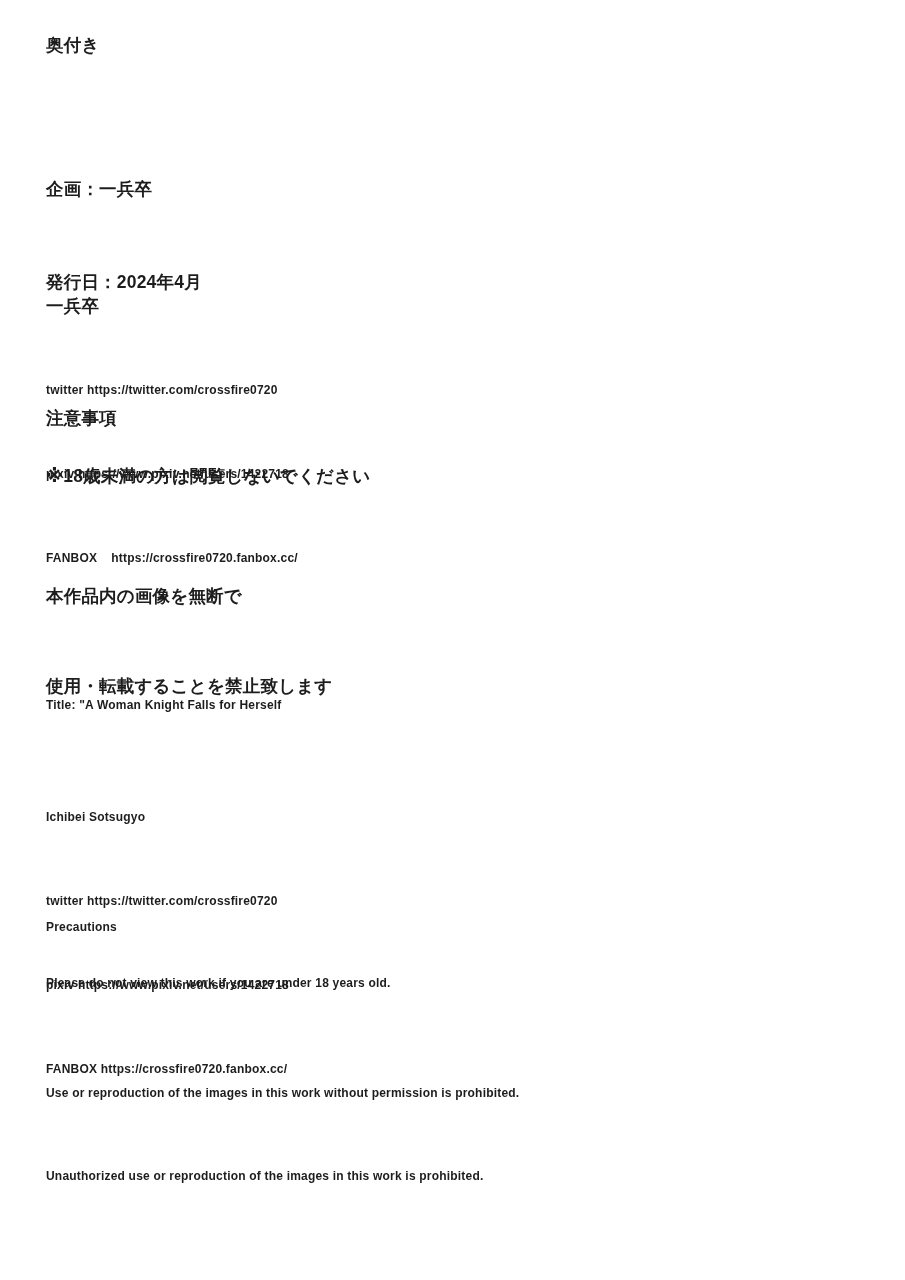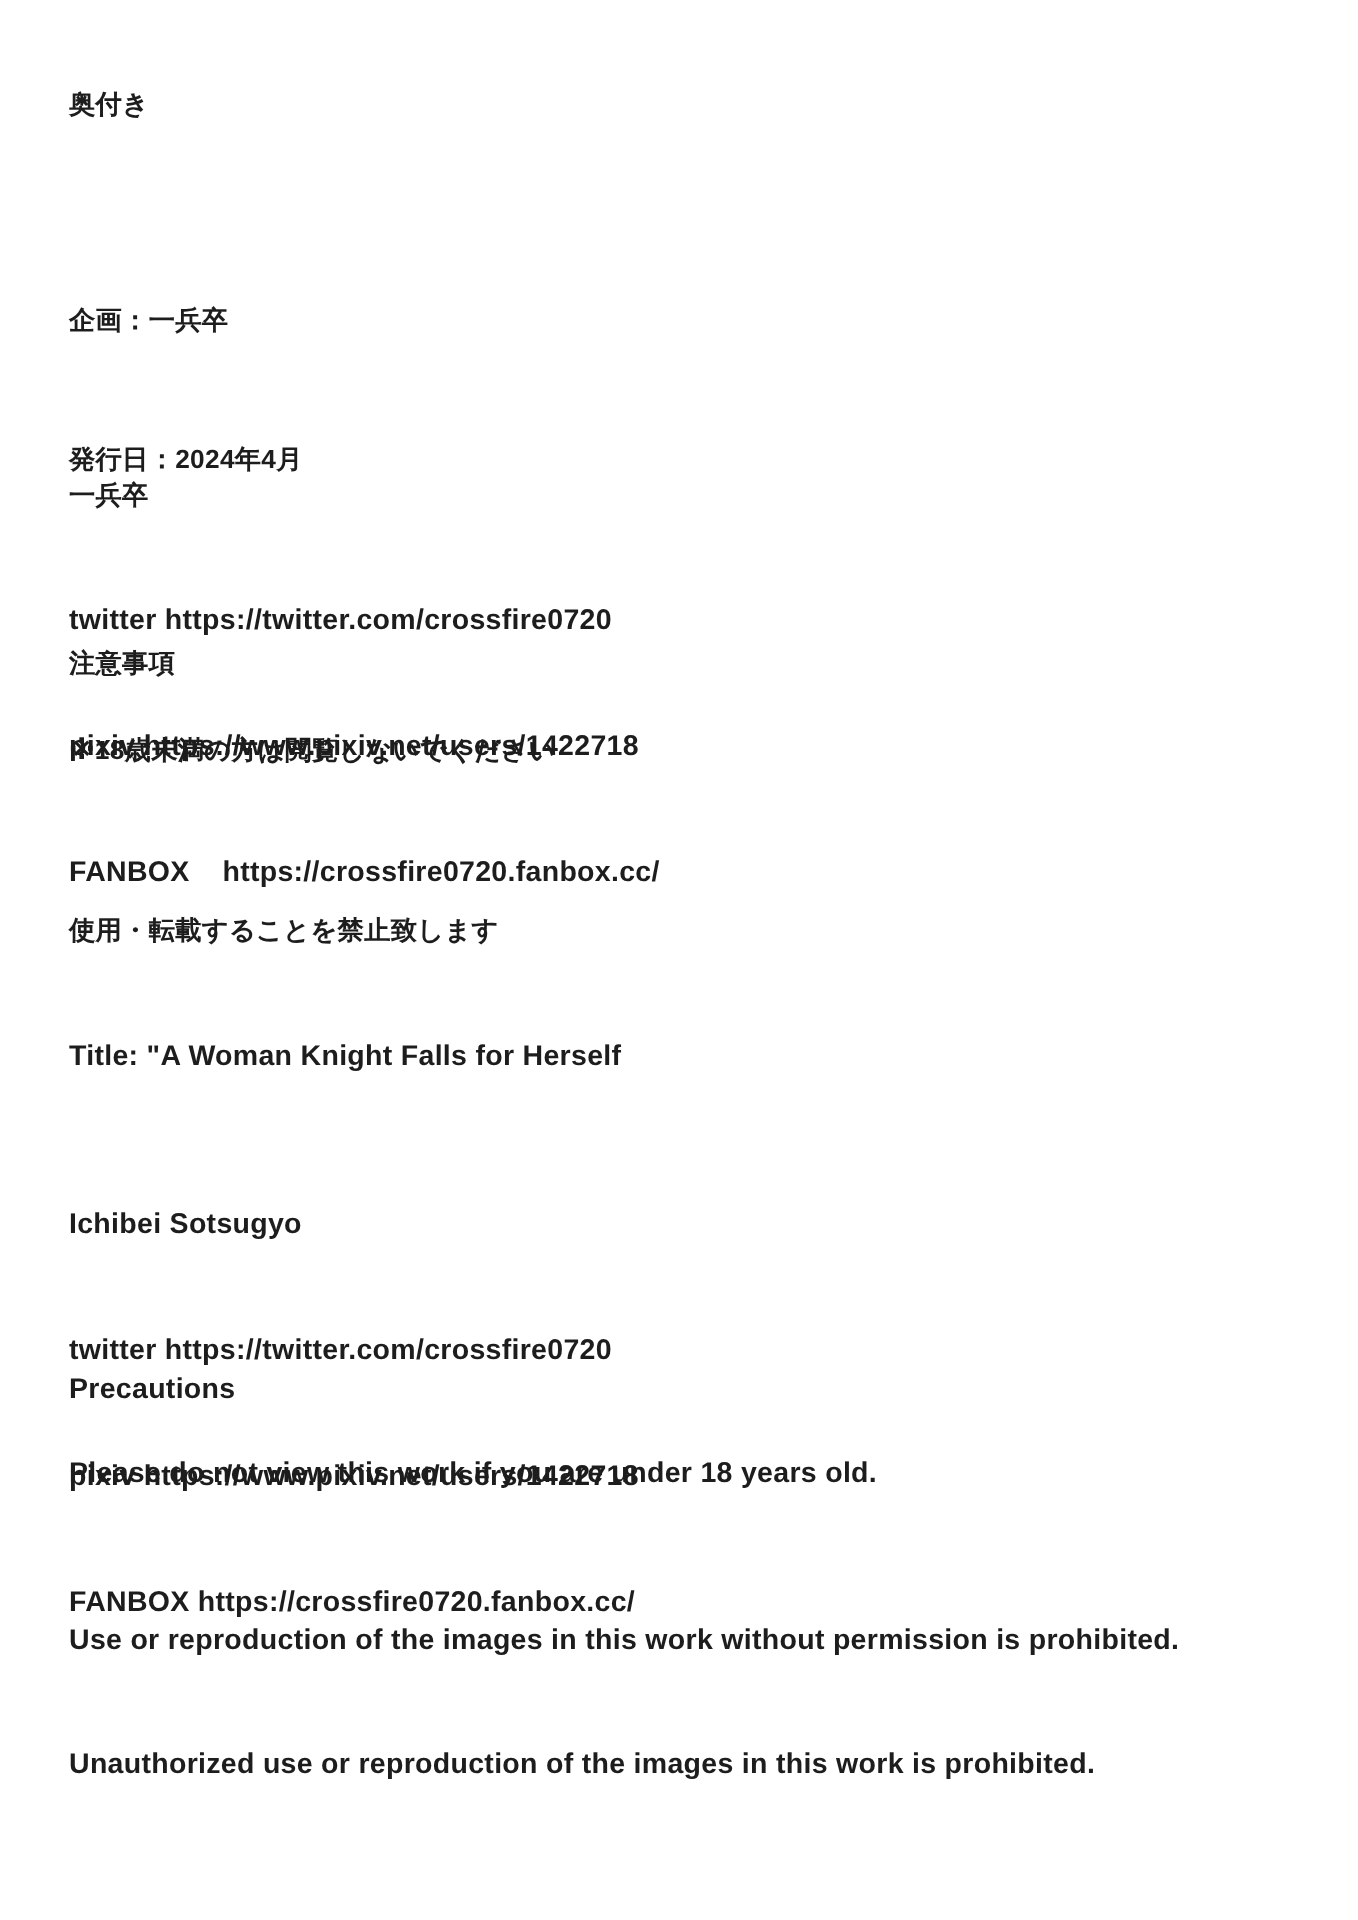--- a/index.html
+++ b/index.html
@@ -15,22 +15,22 @@
     font-family: "Liberation Sans", "DejaVu Sans", sans-serif;
     color: #1d1d1d;
   }
   .block {
     position: absolute;
     left: 46px;
     font-weight: 700;
     white-space: pre-wrap;
     letter-spacing: 0.2px;
   }
-  .jp  { font-size: 17.5px; margin-top: 24px; }
-  .en  { font-size: 19px; }
+  .jp  { font-size: 17.5px; }
+  .en  { font-size: 12px; }
   .lh31 { line-height: 31px; }
   .lh30 { line-height: 30px; }
   .lh28 { line-height: 28px; }
   .lh27 { line-height: 27.5px; }
 </style>
 </head>
 <body>
 
 <div>
 
@@ -46,20 +46,21 @@
     <div class="en">twitter https://twitter.com/crossfire0720</div>
     <div class="en">pixiv https://www.pixiv.net/users/1422718</div>
     <div class="en">FANBOX    https://crossfire0720.fanbox.cc/</div>
   </div>
 
   <div class="block jp lh28" style="top:404px">注意事項</div>
 
   <div class="block jp lh28" style="top:462px">※18歳未満の方は閲覧しないでください</div>
 
   <div class="block jp lh30" style="top:521px">
+    <div>本作品内の画像を無断で</div>
     <div>使用・転載することを禁止致します</div>
   </div>
 
   <div class="block en lh28" style="top:635px">
     <div>Title: "A Woman Knight Falls for Herself</div>
   </div>
 
   <div class="block en lh28" style="top:747px">
     <div>Ichibei Sotsugyo</div>
     <div>twitter https://twitter.com/crossfire0720</div>

